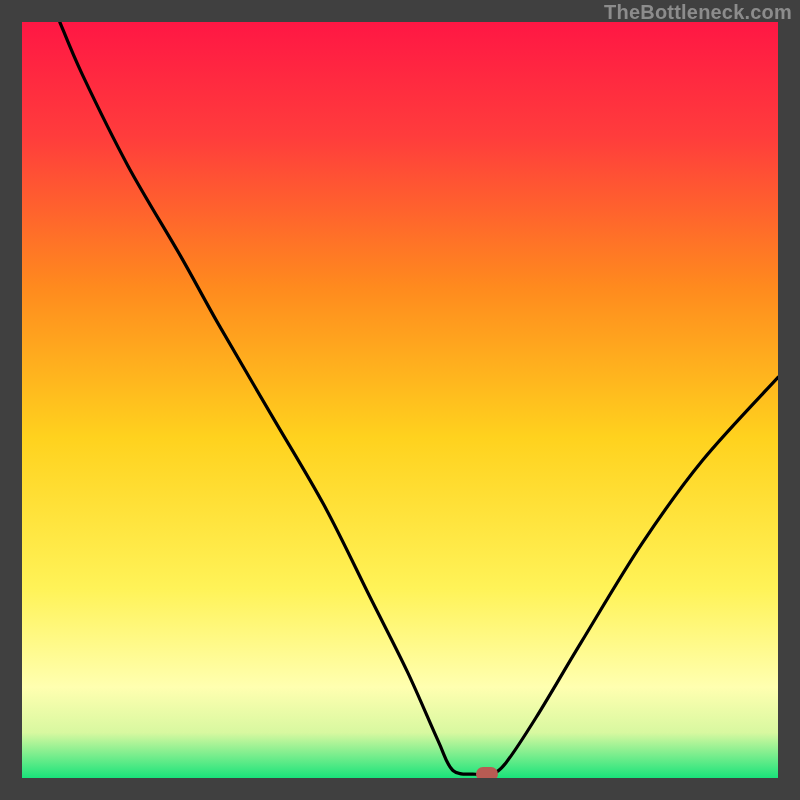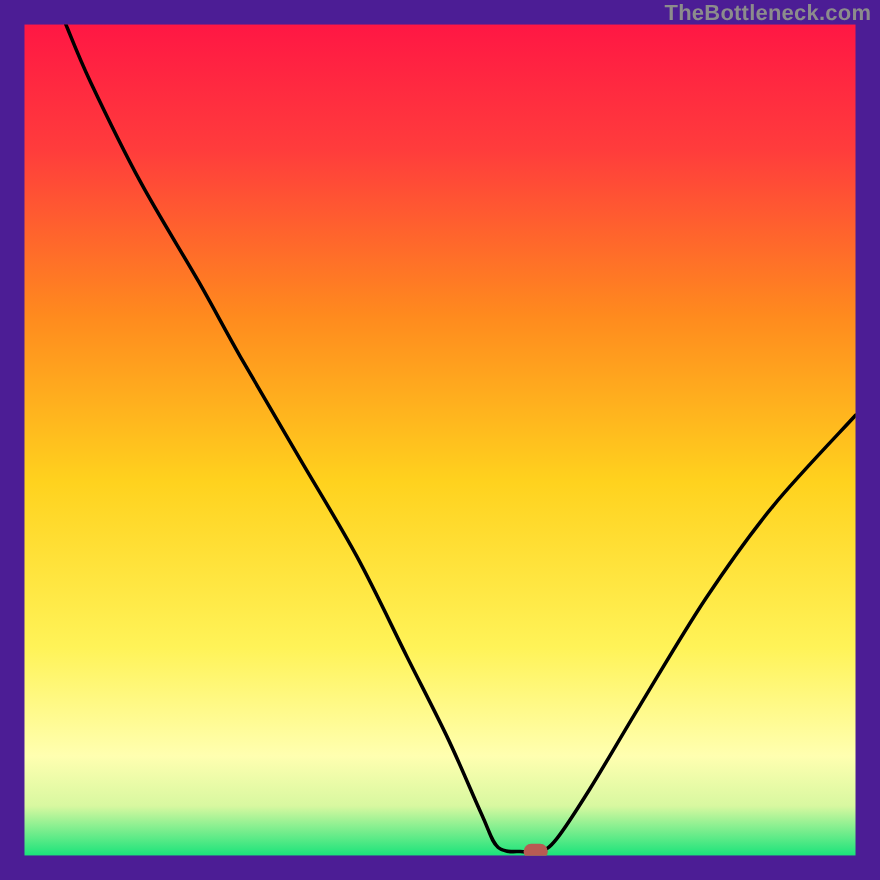--- a/index.html
+++ b/index.html
@@ -7,21 +7,21 @@
     padding: 0;
     width: 800px;
     height: 800px;
     background: #000000;
     overflow: hidden;
   }
   .frame {
     position: relative;
     width: 800px;
     height: 800px;
-    background: #4c1d95;
+    background: #404040;
   }
   .plot {
     position: absolute;
     left: 22px;
     top: 22px;
     width: 756px;
     height: 756px;
     overflow: hidden;
   }
   .plot svg {

